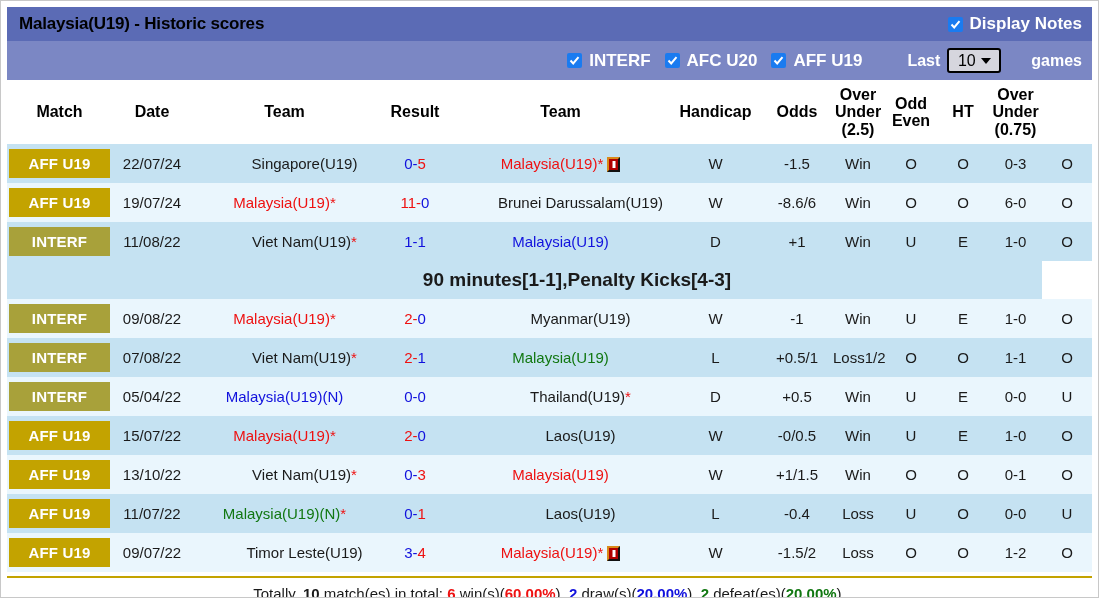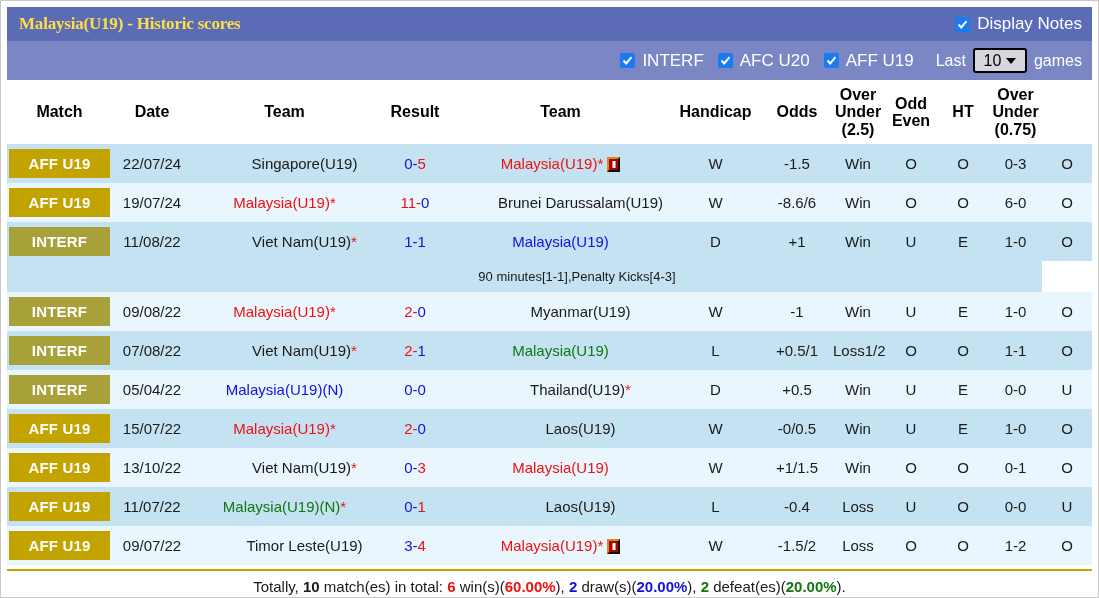--- a/index.html
+++ b/index.html
@@ -35,25 +35,24 @@
   }
   .topbar-row2 {
     height: 39px;
     display: flex;
     align-items: center;
     justify-content: flex-end;
     background: #7b87c4;
     padding: 0 10px 0 12px;
   }
   .panel-title {
-    color: #fde047;
+    color: #000000;
     font-size: 17px;
     font-weight: bold;
     letter-spacing: -0.2px;
-    font-family: Liberation Serif, serif;
   }
   .spacer { flex: 1 1 auto; }
 
   .cbgroup {
     display: flex;
     align-items: center;
     gap: 7px;
     margin-left: 14px;
   }
   .cb {
@@ -62,24 +61,24 @@
     border-radius: 2px;
     display: inline-flex;
     align-items: center;
     justify-content: center;
     flex: 0 0 auto;
   }
   .cb svg { display: block; }
   .cblabel {
     color: #ffffff;
     font-size: 17px;
-    font-weight: normal;
+    font-weight: bold;
     white-space: nowrap;
   }
-  .cblabel.sm { font-size: 16px; }
+  .cblabel.sm { font-size: 16px; margin-left: 23px; }
 
   .last-wrap {
     display: flex;
     align-items: center;
     gap: 7px;
     margin-left: 22px;
   }
   .select-box {
     border: 2px solid #000000;
     background: #d6d6de;
@@ -126,21 +125,21 @@
     padding: 5px 2px;
     text-align: center;
     color: #1a1a1a;
     font-size: 15px;
     border: none;
     white-space: nowrap;
     vertical-align: middle;
   }
   tr.r-odd td { background: #c5e2f2; }
   tr.r-even td { background: #eaf6fd; }
-  tr.note-row td { background: #c5e2f2; font-size: 13px; padding: 8px 2px; }
+  tr.note-row td { background: #c5e2f2; font-size: 19px; padding: 8px 2px; font-weight: bold; }
 
   td.badge-cell { padding: 0; }
   .badge {
     display: block;
     color: #ffffff;
     font-weight: bold;
     font-size: 15px;
     text-align: center;
     padding: 6px 2px;
     letter-spacing: 0.2px;

